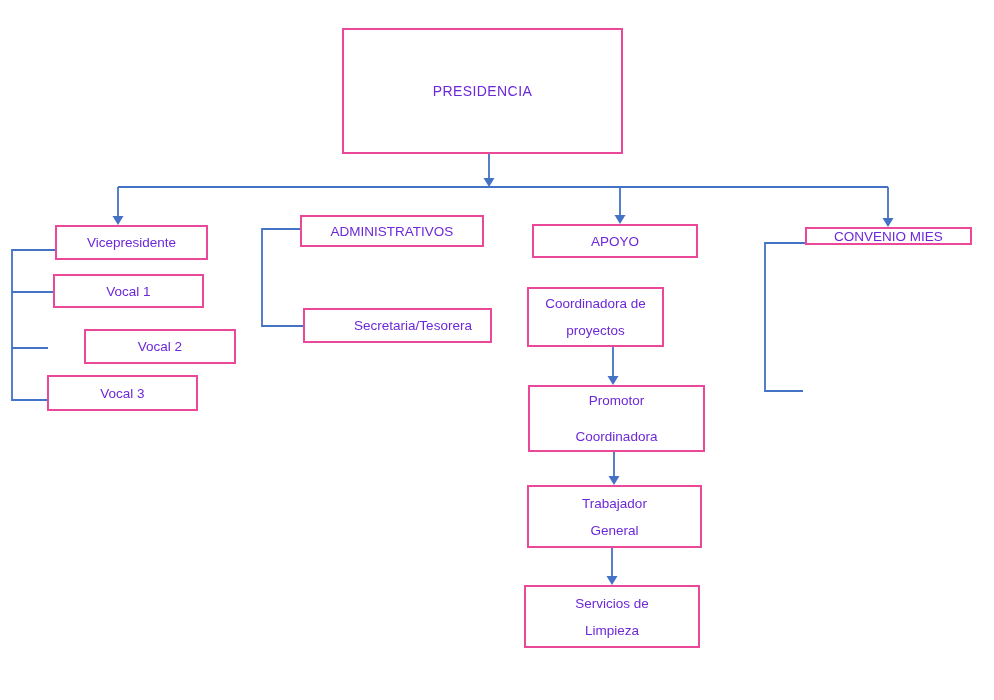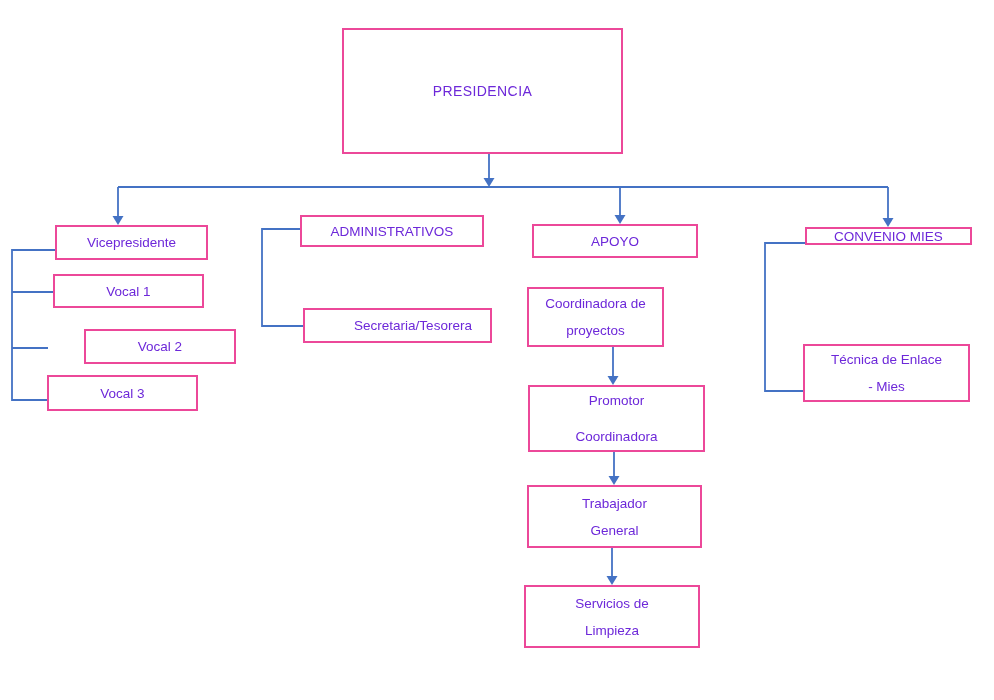--- a/index.html
+++ b/index.html
@@ -105,18 +105,14 @@
 
   <div class="node" style="left:524px; top:585px; width:176px; height:63px;">
     <span class="line">Servicios de</span>
     <span class="line">Limpieza</span>
   </div>
 
   <div class="node" style="left:805px; top:227px; width:167px; height:18px;">
     <span class="line">CONVENIO MIES</span>
   </div>
 
-  <div class="node" style="left:803px; top:344px; width:167px; height:58px;">
-    <span class="line">Técnica de Enlace</span>
-    <span class="line">- Mies</span>
-  </div>
 
 </div>
 
 </body></html>

